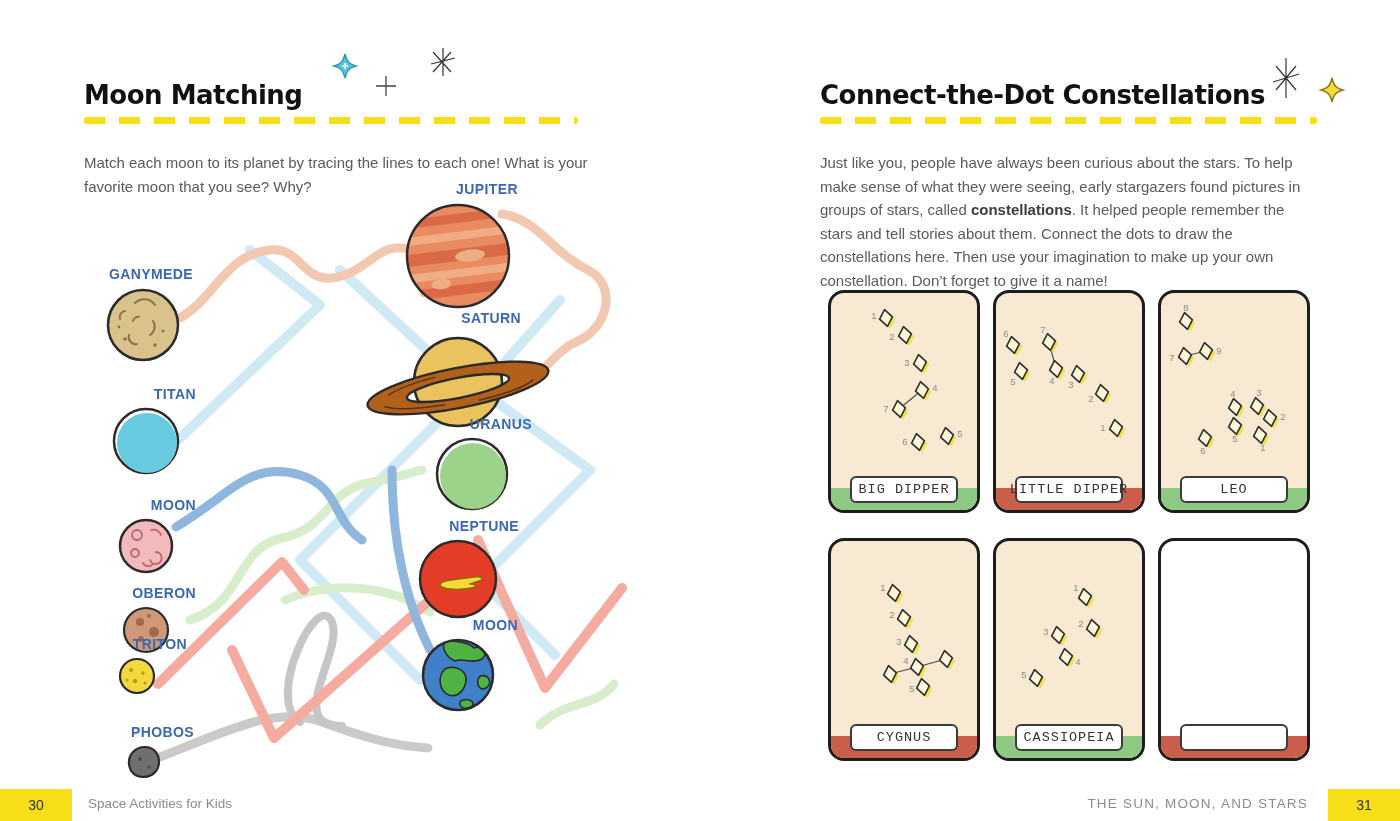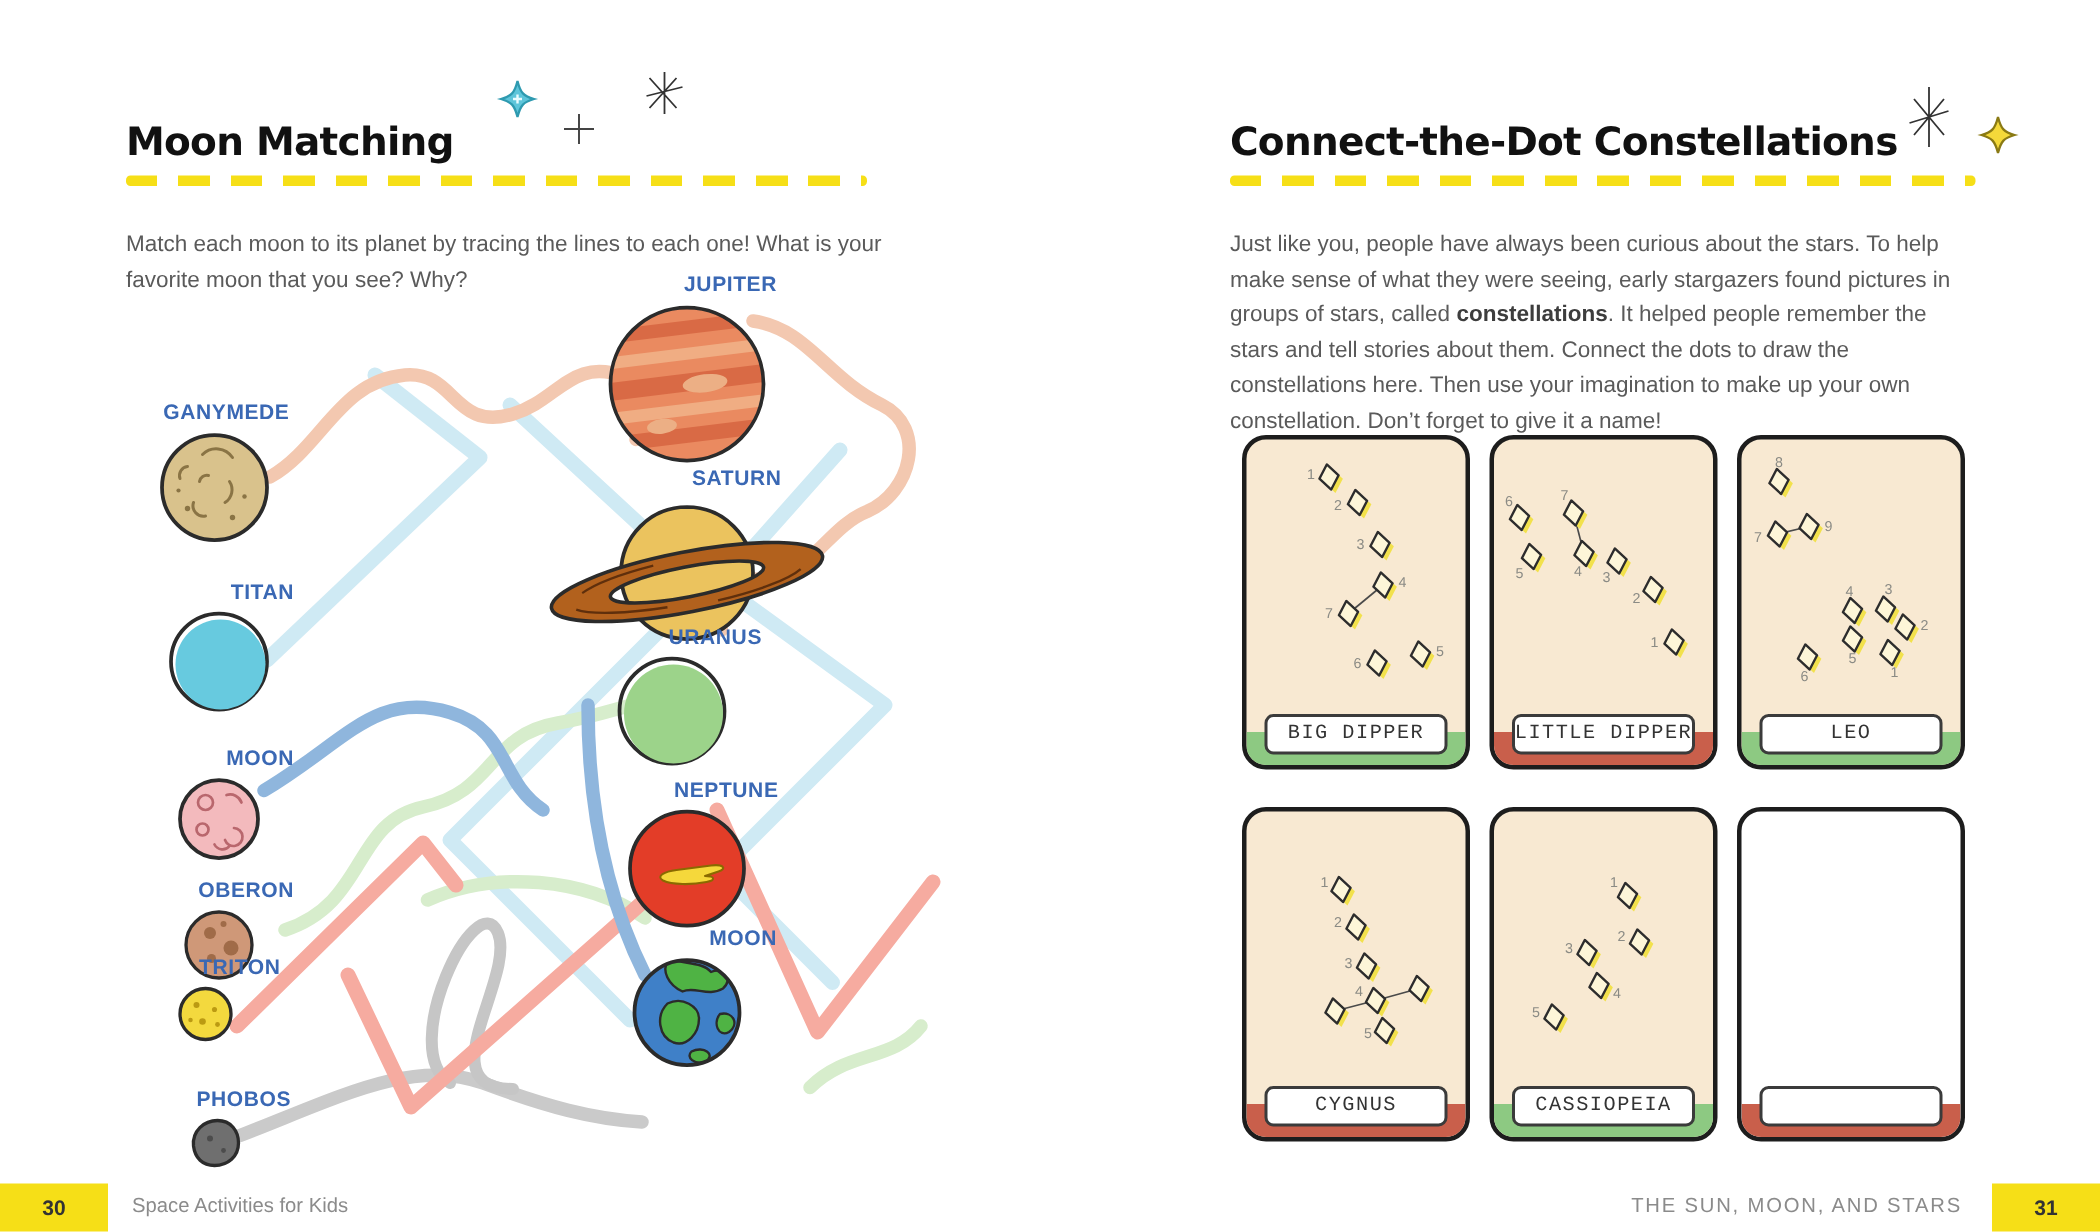--- a/index.html
+++ b/index.html
@@ -28,29 +28,29 @@
     border-radius:16px; overflow:hidden; z-index:2; background:#fff; }
   .card-svg { position:absolute; left:0; top:0; width:146px; height:217px; }
   .star-line { stroke:#4a4a4a; stroke-width:1.1; }
   .star-shadow { fill:#f2e14c; stroke:none; }
   .star-shape { fill:#fdf6d8; stroke:#2d2d2d; stroke-width:1.6;
     stroke-linejoin:round; }
   .star-num { font-family:"Liberation Sans",sans-serif; font-size:9.5px;
     fill:#8b8b85; text-anchor:middle; }
   .card-strip { position:absolute; left:0; bottom:0; width:100%; height:22px; }
   .card-label { position:absolute; left:50%; transform:translateX(-50%);
-    bottom:7px; width:122px; height:27px; background:#fff; border:2px solid #3b3b3b;
+    bottom:7px; width:108px; height:27px; background:#fff; border:2px solid #3b3b3b;
     border-radius:6px; display:flex; align-items:center; justify-content:center;
     font-family:"Liberation Mono", monospace; font-size:13.5px; letter-spacing:1px;
     color:#333; white-space:nowrap; }
 
   
   .pgnum { position:absolute; top:789px; width:72px; height:32px; background:#f6df17;
     display:flex; align-items:center; justify-content:center; font-size:14px;
-    font-weight:bold; color:#333; }
+    font-weight:normal; color:#333; }
   .foot-txt { position:absolute; top:796px; font-size:13.5px; color:#8b8b8b; }
   .foot-txt.caps { letter-spacing:1.2px; }
 </style>
 </head>
 <body>
 
 <svg id="tangle" width="1400" height="821" viewBox="0 0 1400 821">
   <g fill="none" stroke-linecap="round" stroke-linejoin="round">
 
     <path d="M178,440 L320,305 L250,250" stroke="#cfeaf4" stroke-width="10"></path>
@@ -194,21 +194,21 @@
       <circle cx="100" cy="52" r="44" fill="#ebc35e" stroke="#2b2b2b" stroke-width="2.5"></circle>
       <g transform="rotate(-11 100 58)">
         <path fill-rule="evenodd" fill="#b2611d" stroke="#2b2b2b" stroke-width="2.4" stroke-linejoin="round" d="M8,58 a92,20 0 1,0 184,0 a92,20 0 1,0 -184,0 z M48,58 a52,10 0 1,0 104,0 a52,10 0 1,0 -104,0 z"></path>
         <path d="M24,62 a78,15 0 0,0 60,10" fill="none" stroke="#5f2f0c" stroke-width="1.6"></path>
         <path d="M118,74 a78,15 0 0,0 58,-10" fill="none" stroke="#5f2f0c" stroke-width="1.6"></path>
         <path d="M30,52 a80,16 0 0,1 50,-9" fill="none" stroke="#5f2f0c" stroke-width="1.4"></path>
       </g>
     </svg>
   </div>
 
-  <div class="obj" style="left:388px;top:416px;width:120px">
+  <div class="obj" style="left:412px;top:416px;width:120px">
     <span class="nm">URANUS</span>
     <svg width="76" height="76" viewBox="-38 -38 76 76">
       <circle r="35" fill="none" stroke="#2b2b2b" stroke-width="2.5"></circle>
       <circle cx="1" cy="2" r="33" fill="#9cd38a"></circle>
     </svg>
   </div>
 
   <div class="obj" style="left:397px;top:518px;width:122px">
     <span class="nm">NEPTUNE</span>
     <svg width="82" height="82" viewBox="-41 -41 82 82">

